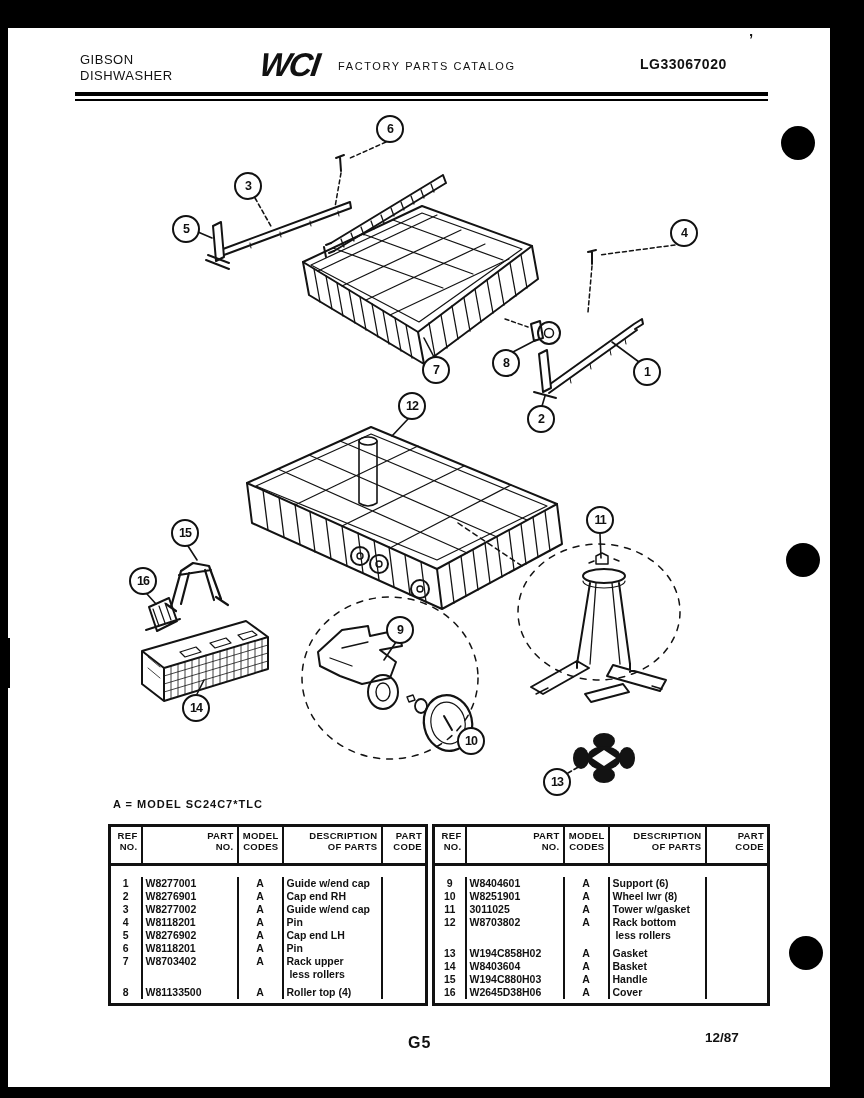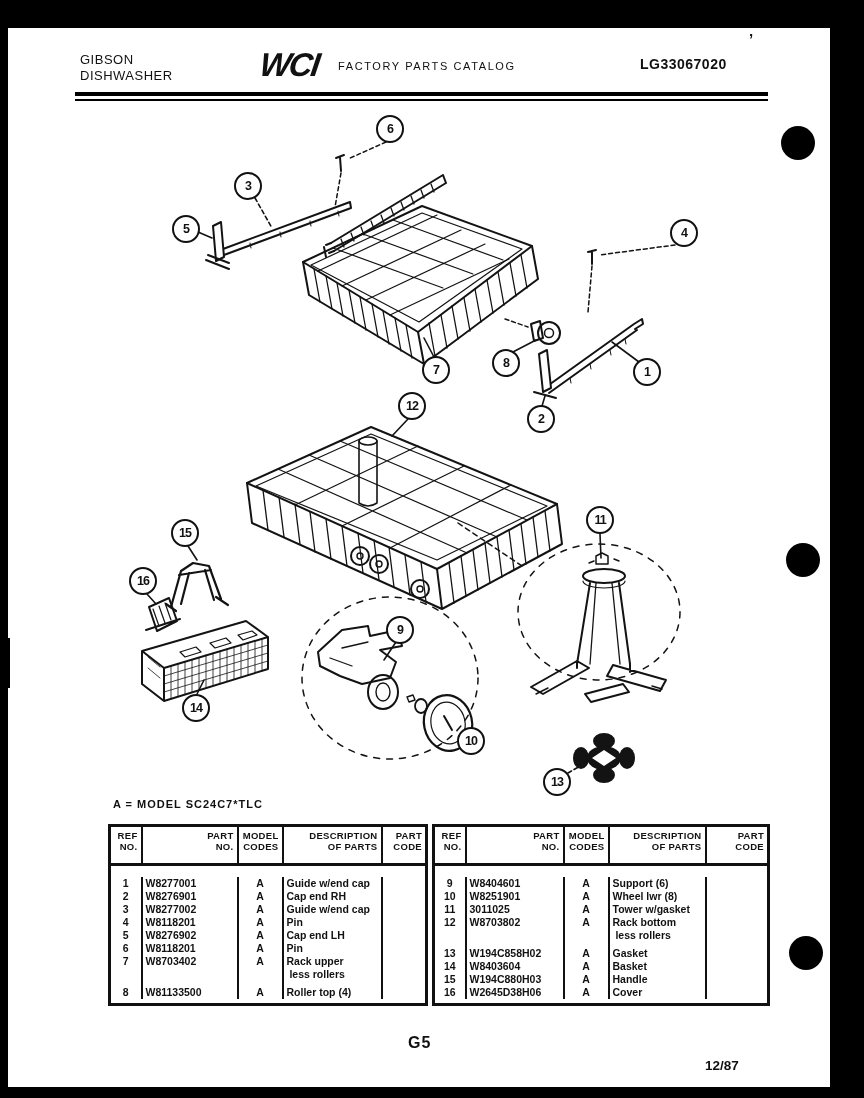--- a/index.html
+++ b/index.html
@@ -43,21 +43,21 @@
     line-height:13px;padding:0 3px;white-space:pre;overflow:hidden;
   }
   table.parts-table td.col-ref{text-align:center;}
   table.parts-table td.col-model{text-align:center;}
   table.parts-table tbody::before{content:"";display:table-row;height:12px;}
   table.parts-table tbody::after{content:"";display:table-row;height:6px;}
   tr.spacer-row td{height:5px;line-height:5px;}
 
   
   .page-number{position:absolute;left:408px;top:1034px;width:50px;text-align:left;font-size:16px;font-weight:bold;letter-spacing:1px;z-index:3;}
-  .date-code{position:absolute;left:705px;top:1030px;font-size:13.5px;font-weight:bold;z-index:3;margin-top:28px;}
+  .date-code{position:absolute;left:705px;top:1030px;font-size:13.5px;font-weight:bold;z-index:3;}
 </style>
 </head>
 <body>
 
 <div class="page"></div>
 
 <div class="frame" style="left:0;top:0;width:864px;height:28px;"></div>
 <div class="frame" style="left:0;top:1087px;width:864px;height:11px;"></div>
 <div class="frame" style="left:0;top:0;width:8px;height:1098px;"></div>
 <div class="frame" style="left:830px;top:0;width:34px;height:1098px;"></div>

